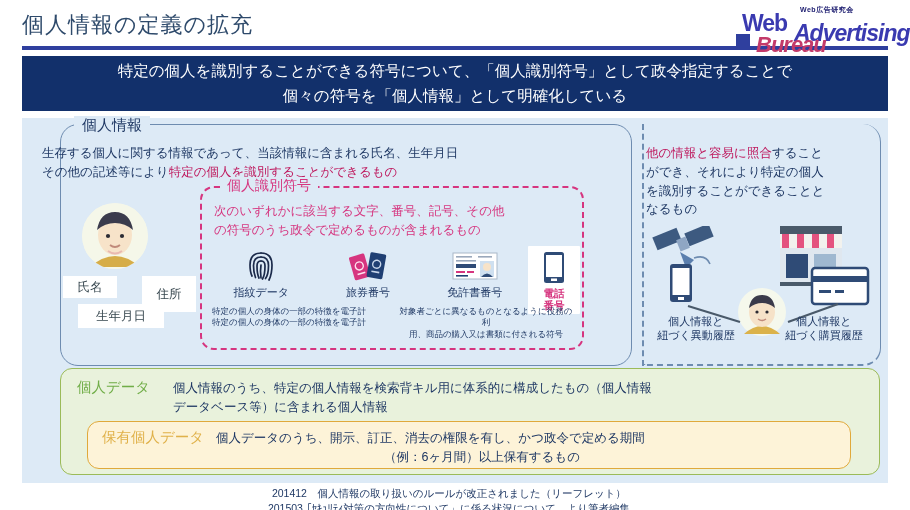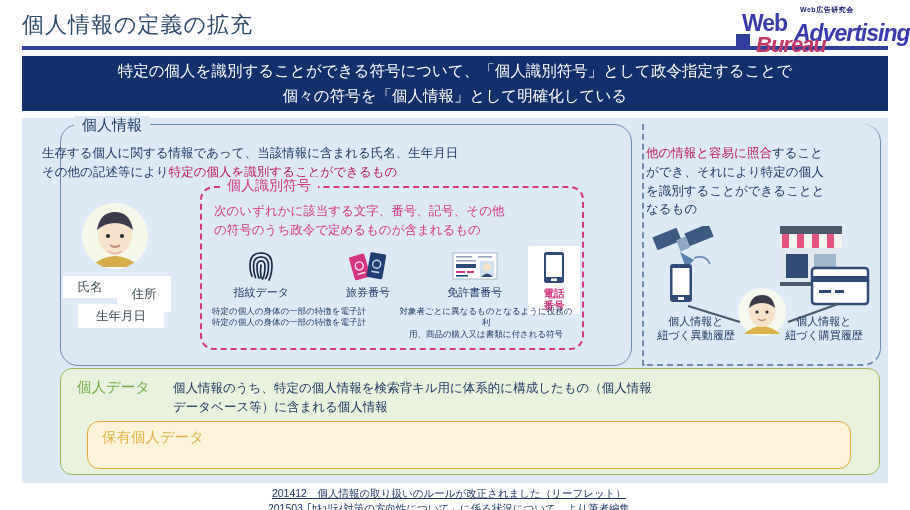--- a/index.html
+++ b/index.html
@@ -78,21 +78,21 @@
   .avatar{
     position:absolute;left:60px;top:85px;width:66px;height:66px;border-radius:50%;
     background:#f3f6ea;overflow:hidden;
   }
   .tag{
     position:absolute;background:#ffffff;border:none;
     font-size:12.5px;color:#37474f;text-align:center;
     display:flex;align-items:center;justify-content:center;
   }
   .tag-name{left:41px;top:158px;width:54px;height:22px;}
-  .tag-addr{left:95px;top:158px;width:54px;height:36px;font-family:Liberation Mono, monospace;}
+  .tag-addr{left:120px;top:158px;width:54px;height:36px;font-family:Liberation Mono, monospace;}
   .tag-dob{left:56px;top:186px;width:86px;height:24px;}
   
   .id-box{
     position:absolute;left:178px;top:68px;width:380px;height:160px;
     border:2px dashed #d6357f;border-radius:14px;
   }
   .id-title{
     position:absolute;left:18px;top:-11px;
     background:#ddeaf6;padding:0 7px;
     font-size:14px;color:#d6357f;
@@ -160,21 +160,21 @@
   .hpd-text{
     position:absolute;left:128px;top:7px;width:618px;
     font-size:12.5px;line-height:1.5;color:#1f3864;text-align:left;
   }
   .hpd-text .ind{display:block;text-align:center;padding-right:86px;}
   
   .footer{
     position:absolute;left:0;top:486px;width:910px;
     font-size:10.5px;line-height:1.45;color:#1f3864;text-align:center;
   }
-  .footer div{padding-right:12px;text-decoration:underline;}
+  .footer div{padding-right:12px;}
 </style>
 </head>
 <body>
 
 <div class="page-title">個人情報の定義の拡充</div>
 <div class="title-rule"></div>
 
 <div class="logo">
   <div class="logo-sq"></div>
   <div class="logo-jp">Web広告研究会</div>
@@ -379,20 +379,24 @@
 
   <div class="pd-box">
     <div class="pd-head">個人データ</div>
     <div class="pd-text">
       <span>個人情報のうち、特定の個人情報を検索背キル用に体系的に構成したもの（個人情報</span><br>
       <span>データベース等）に含まれる個人情報</span>
     </div>
 
     <div class="hpd-box">
       <div class="hpd-head">保有個人データ</div>
+      <div class="hpd-text">
+        <span>個人データのうち、開示、訂正、消去の権限を有し、かつ政令で定める期間</span>
+        <span class="ind">（例：6ヶ月間）以上保有するもの</span>
+      </div>
     </div>
   </div>
 
 </div>
 
 <div class="footer">
   <div>201412　個人情報の取り扱いのルールが改正されました（リーフレット）</div>
   <div>201503 「ｾｷｭﾘﾃｨ対策の方向性について」に係る状況について　より筆者編集</div>
 </div>
 

